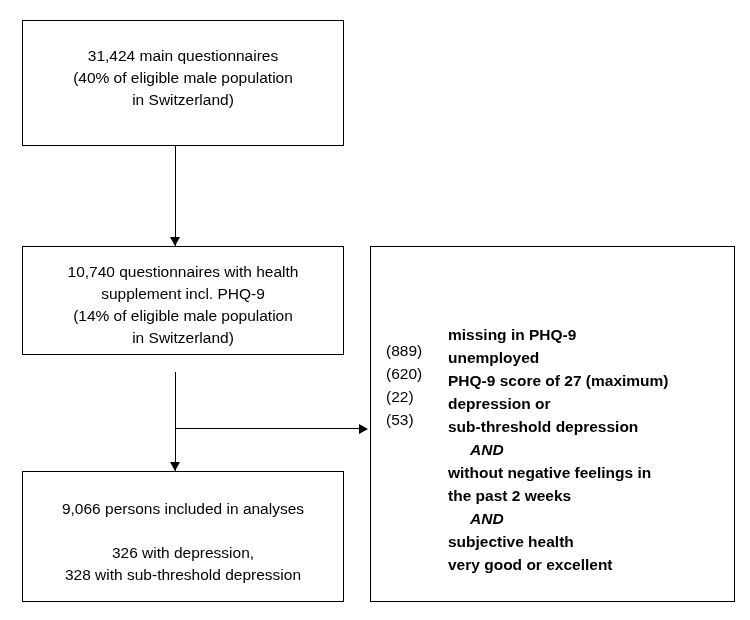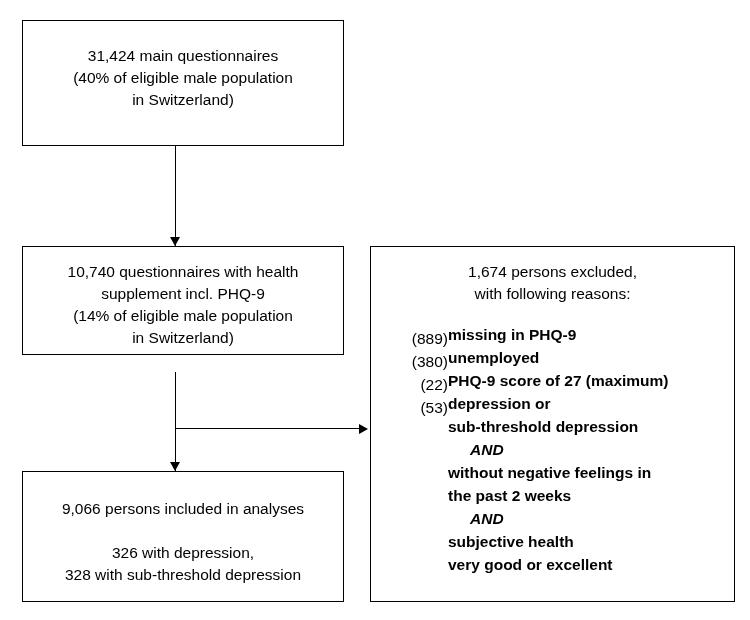--- a/index.html
+++ b/index.html
@@ -64,23 +64,23 @@
   .excl-row {
     position: relative;
     height: 23px;
     font-size: 15.5px;
     line-height: 23px;
     white-space: nowrap;
   }
   .excl-count {
     position: absolute;
     left: 15px;
-    top: 4px;
+    top: 16px;
     width: 62px;
-    text-align: right;
+    text-align: left;
   }
   .excl-reason {
     position: absolute;
     left: 77px;
     top: 0;
     font-weight: bold;
   }
   .excl-reason.cont { left: 77px; }
   .excl-reason.conj {
     left: 99px;
@@ -153,31 +153,27 @@
   <div class="flow-box" id="box-cohort-included">
     <div class="box-text">
         <div>9,066 persons included in analyses</div>
         <div>&nbsp;</div>
         <div>326 with depression,</div>
         <div>328 with sub-threshold depression</div>
       </div>
   </div>
 
   <div class="flow-box" id="box-excluded">
-    <div id="excl-heading">
-        <div>1,674 persons excluded,</div>
-        <div>with following reasons:</div>
-      </div>
     <div id="excl-list">
         <div class="excl-row">
           <span class="excl-count">(889)</span>
           <span class="excl-reason">missing in PHQ-9</span>
         </div>
         <div class="excl-row">
-          <span class="excl-count">(380)</span>
+          <span class="excl-count">(620)</span>
           <span class="excl-reason">unemployed</span>
         </div>
         <div class="excl-row">
           <span class="excl-count">(22)</span>
           <span class="excl-reason">PHQ-9 score of 27 (maximum)</span>
         </div>
         <div class="excl-row">
           <span class="excl-count">(53)</span>
           <span class="excl-reason">depression or</span>
         </div>

